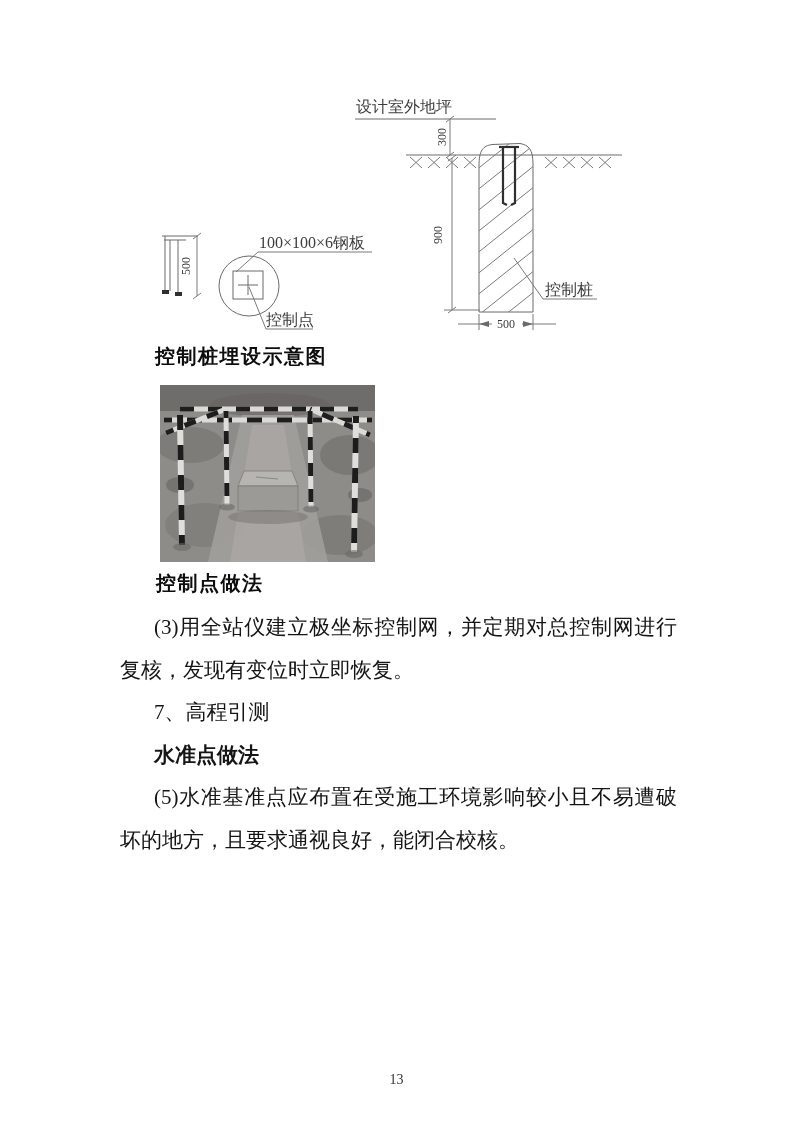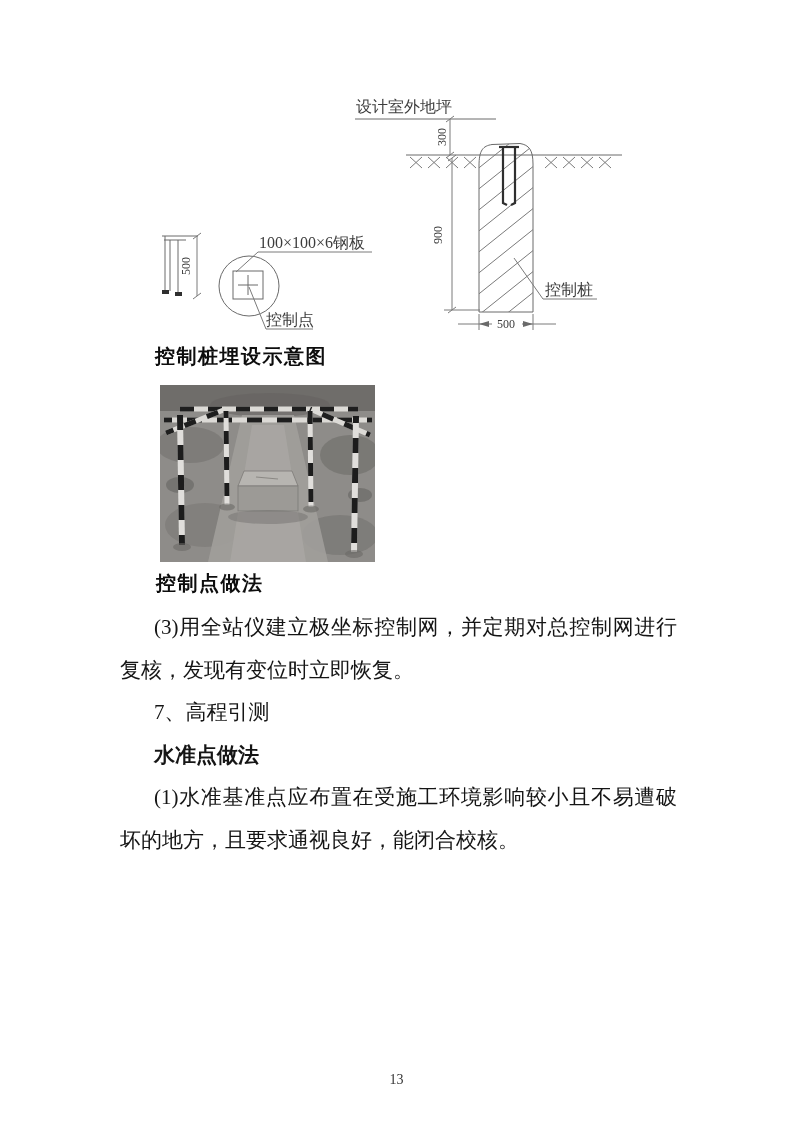--- a/index.html
+++ b/index.html
@@ -214,18 +214,18 @@
       <ellipse cx="194" cy="169" rx="9" ry="4" fill="#6b6966" opacity="0.6"></ellipse>
     </g>
   </svg>
 
   <div class="caption caption2">控制点做法</div>
 
   <div class="bodytext">
     <p>(3)用全站仪建立极坐标控制网，并定期对总控制网进行复核，发现有变位时立即恢复。</p>
     <p>7、高程引测</p>
     <p class="bold">水准点做法</p>
-    <p>(1)水准基准点应布置在受施工环境影响较小且不易遭破坏的地方，且要求通视良好，能闭合校核。</p>
+    <p>(5)水准基准点应布置在受施工环境影响较小且不易遭破坏的地方，且要求通视良好，能闭合校核。</p>
   </div>
 
   <div class="page-number">13</div>
 
 </div>
 
 </body></html>

